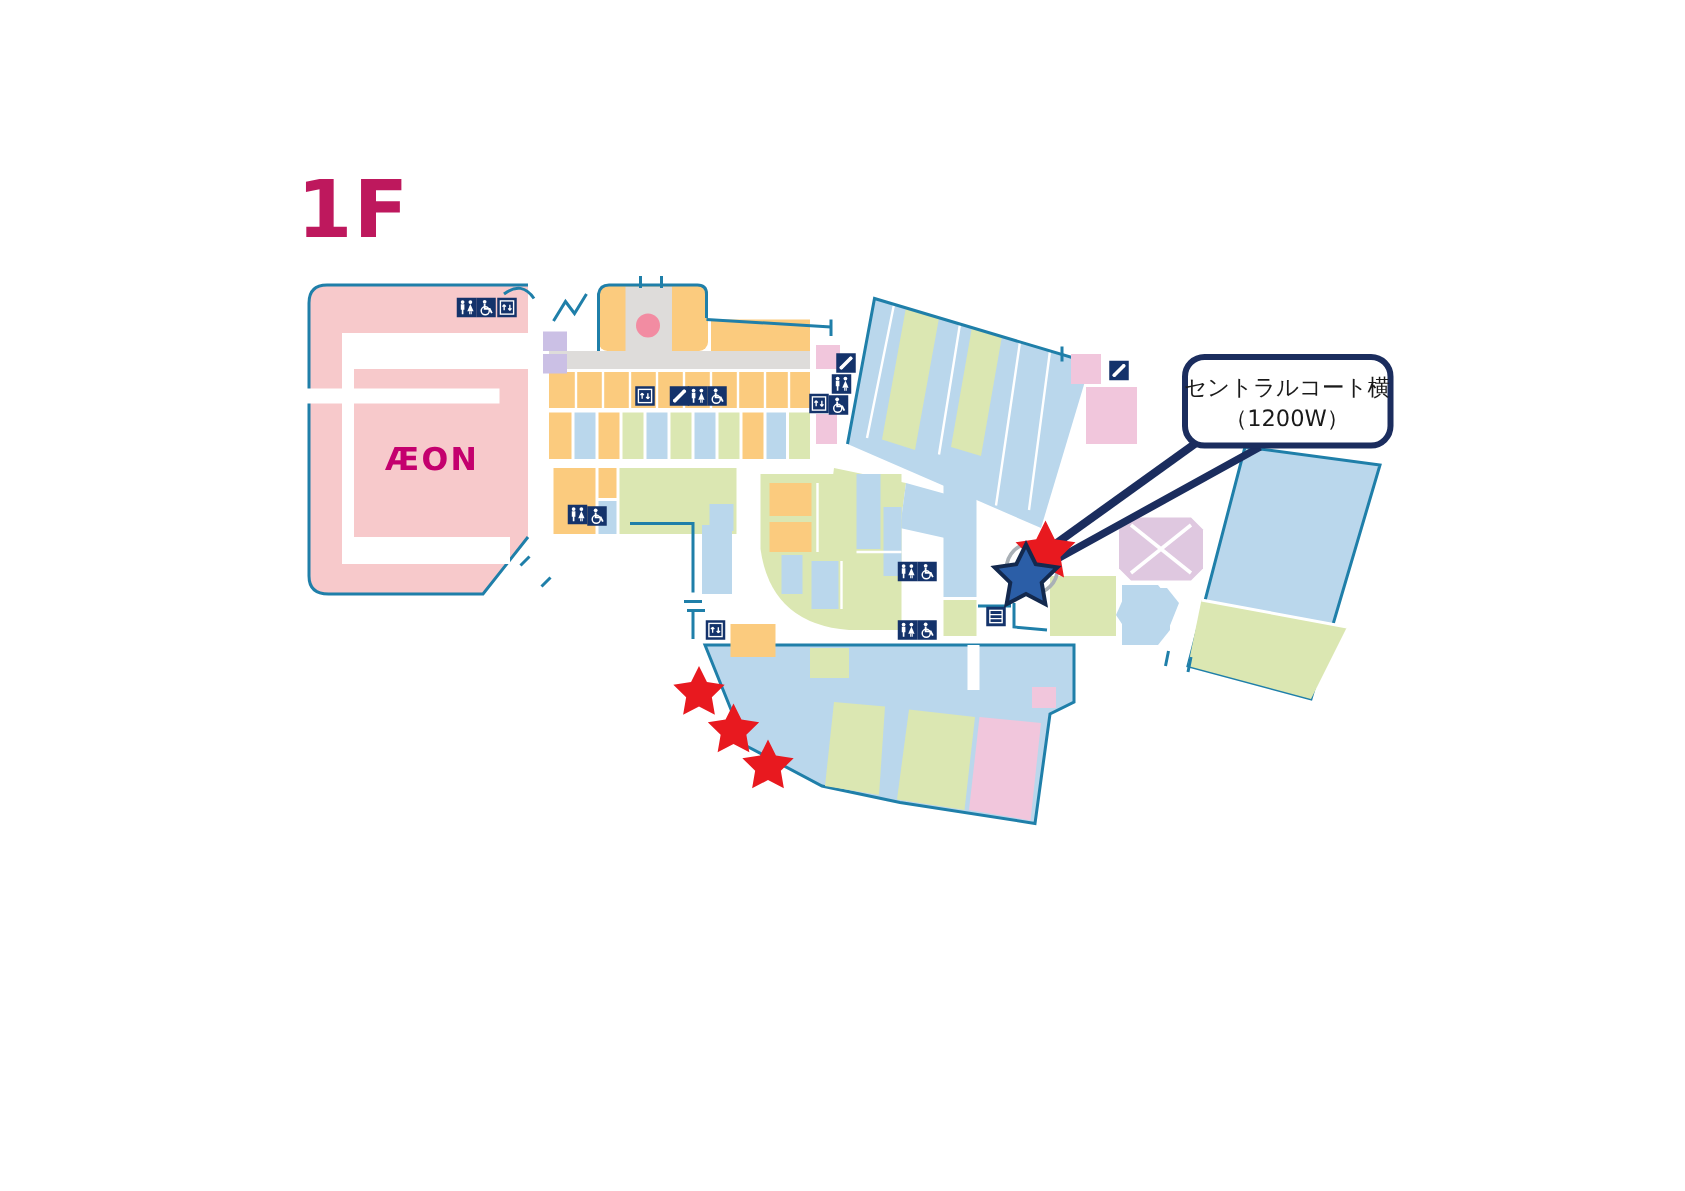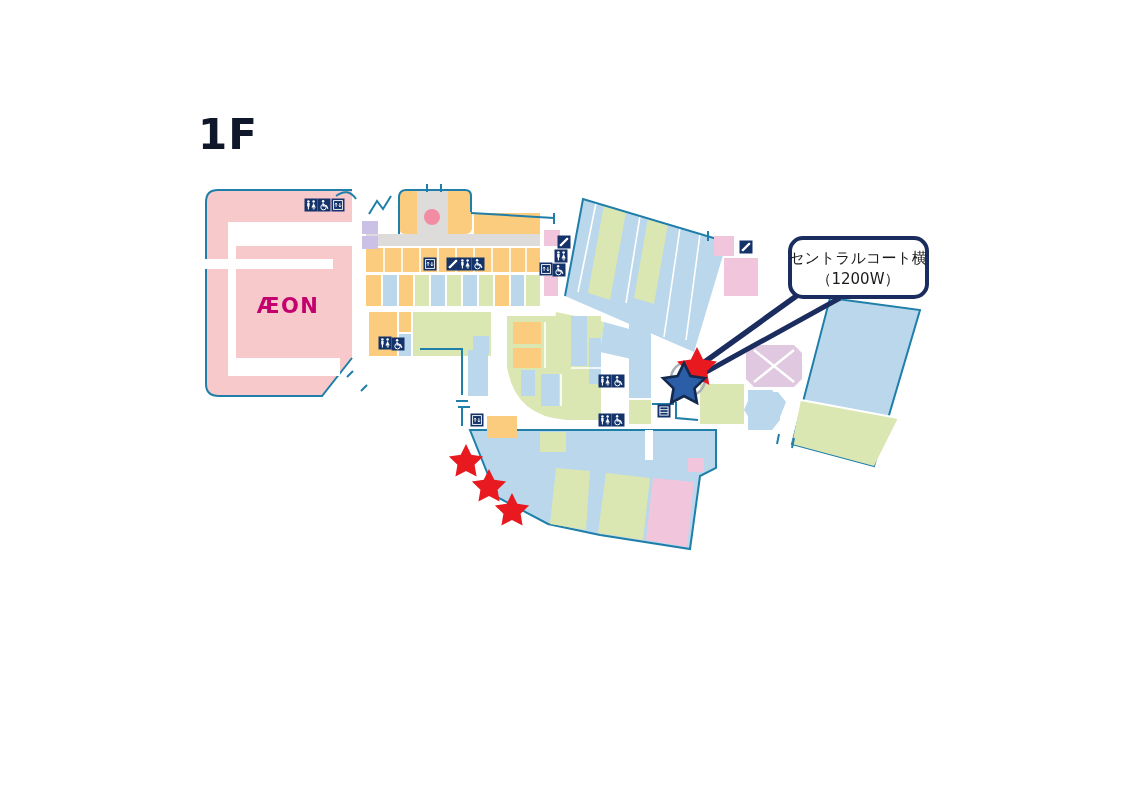--- a/index.html
+++ b/index.html
@@ -1,22 +1,22 @@
 <!DOCTYPE html>
 <html><head>
 <meta charset="utf-8">
 <style>
   html,body{margin:0;padding:0;background:#ffffff;}
   .canvas{
     position:relative;width:1123px;height:794px;background:#ffffff;overflow:hidden;
     font-family:"DejaVu Sans","Liberation Sans",sans-serif;
   }
   .floor-title{
-    position:absolute;left:198px;top:114px;font-size:42px;font-weight:bold;
-    color:#0f172a;letter-spacing:1px;line-height:1;
+    position:absolute;left:198px;top:114px;font-size:53px;font-weight:bold;
+    color:#be185d;letter-spacing:1px;line-height:1;
   }
   svg.map{position:absolute;left:0;top:0;}
   svg text{font-family:"DejaVu Sans","Liberation Sans",sans-serif;}
 </style>
 </head>
 <body>
 
 <div class="canvas">
 
   <div class="floor-title">1F</div>

